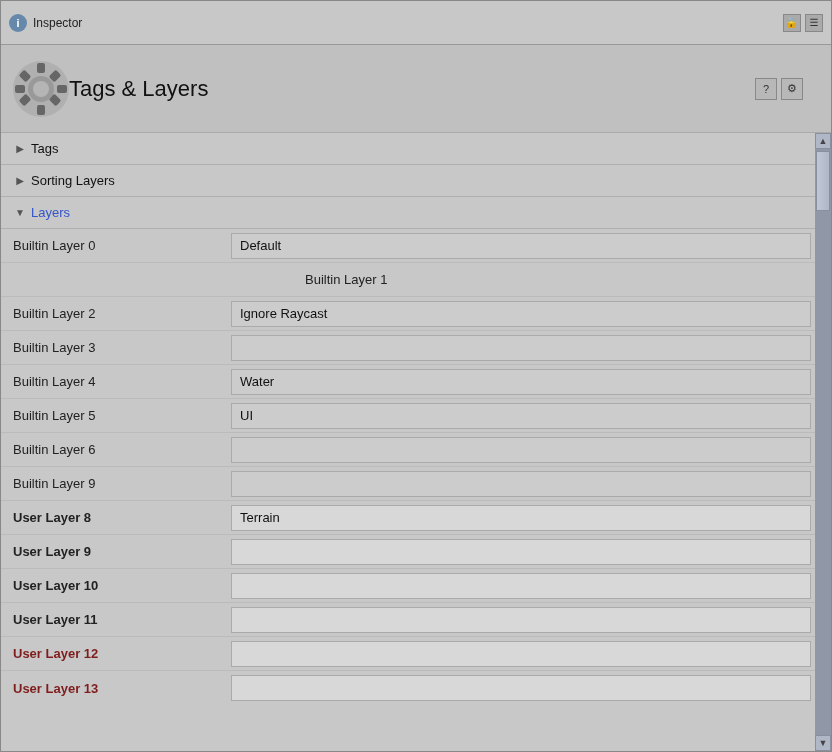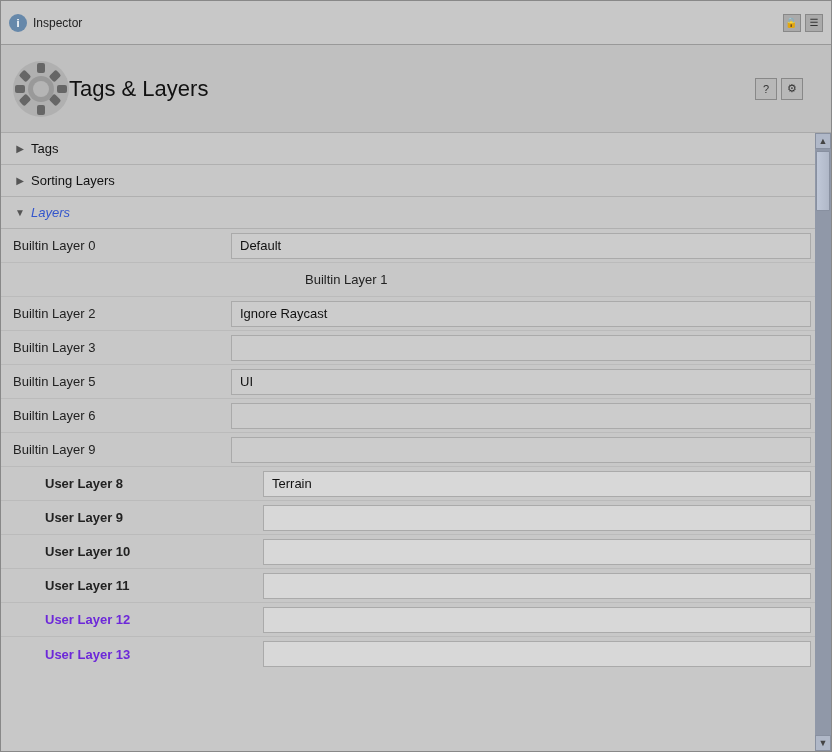--- a/index.html
+++ b/index.html
@@ -139,21 +139,20 @@
       justify-content: center;
       font-size: 10px;
       color: #555;
     }
     .section-header .section-label {
       font-size: 13px;
       color: #111;
     }
     .section-header.expanded .section-label {
       color: #3355cc;
-      font-style: italic;
     }
     .section-header.collapsed .section-label {
       color: #111;
     }
     .layer-row {
       display: flex;
       align-items: center;
       border-bottom: 1px solid #bbb;
       height: 34px;
       justify-content: center;
@@ -163,24 +162,23 @@
     }
     .layer-label {
       width: 230px;
       padding: 0 12px;
       color: #222;
       font-size: 13px;
       flex-shrink: 0;
     }
     .layer-label.user {
       font-weight: bold;
-      margin-left: 32px;
     }
     .layer-label.dimmed {
-      color: #6d28d9;
+      color: #7f1d1d;
     }
     .layer-input {
       flex: 1;
       height: 26px;
       background: #d8d8d8;
       border: 1px solid #aaa;
       padding: 0 8px;
       font-size: 13px;
       color: #111;
       outline: none;
@@ -306,20 +304,24 @@
           </div>
           <div class="layer-row">
             <div class="layer-label">Builtin Layer 2</div>
             <input class="layer-input" readonly="" type="text" value="Ignore Raycast" style="">
           </div>
           <div class="layer-row">
             <div class="layer-label">Builtin Layer 3</div>
             <input class="layer-input" readonly="" type="text" style="">
           </div>
           <div class="layer-row">
+            <div class="layer-label">Builtin Layer 4</div>
+            <input class="layer-input" readonly="" type="text" value="Water" style="">
+          </div>
+          <div class="layer-row">
             <div class="layer-label">Builtin Layer 5</div>
             <input class="layer-input" readonly="" type="text" value="UI" style="">
           </div>
           <div class="layer-row">
             <div class="layer-label">Builtin Layer 6</div>
             <input class="layer-input" readonly="" type="text" style="">
           </div>
           <div class="layer-row">
             <div class="layer-label">Builtin Layer 9</div>
             <input class="layer-input" readonly="" type="text" style="">

